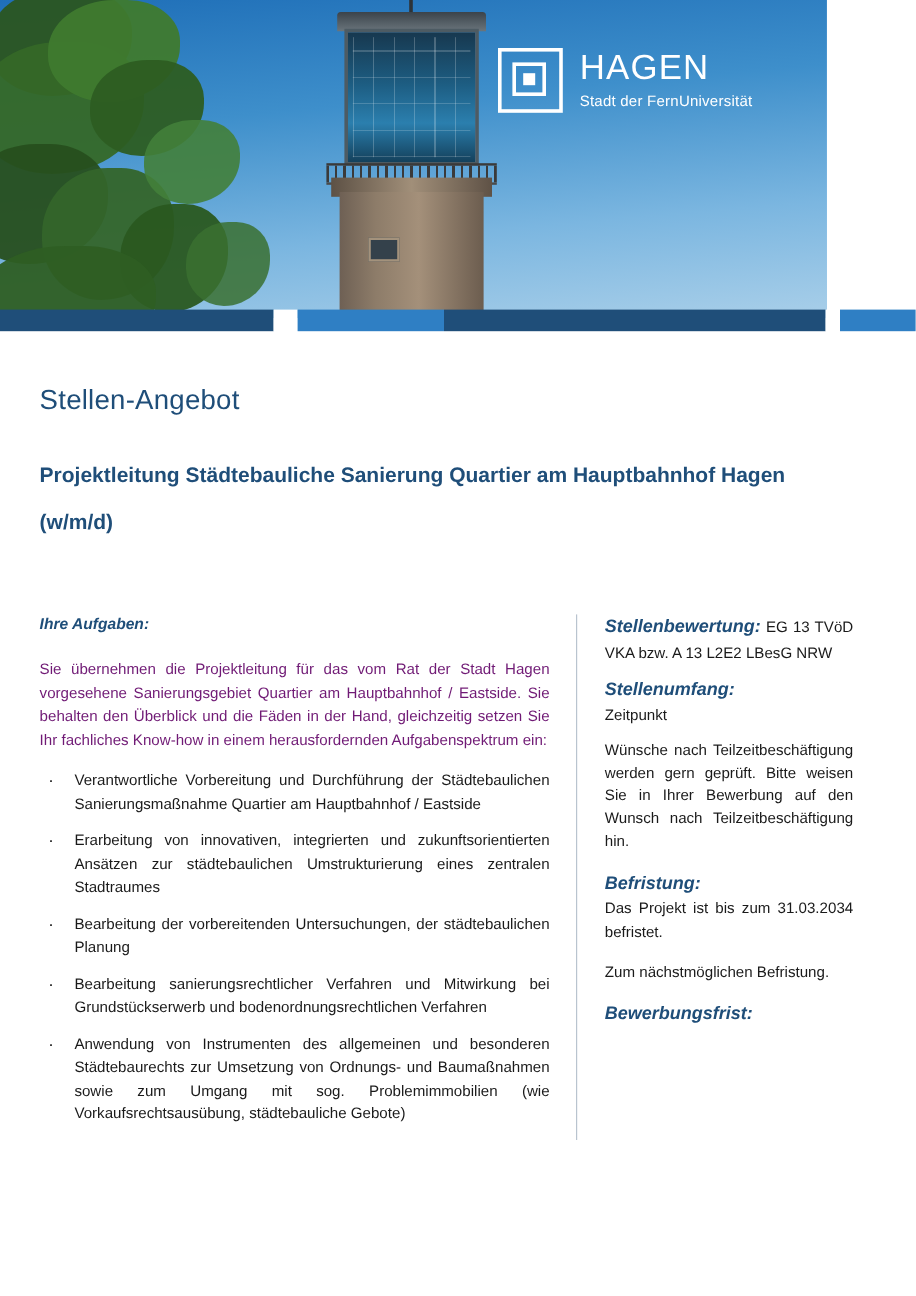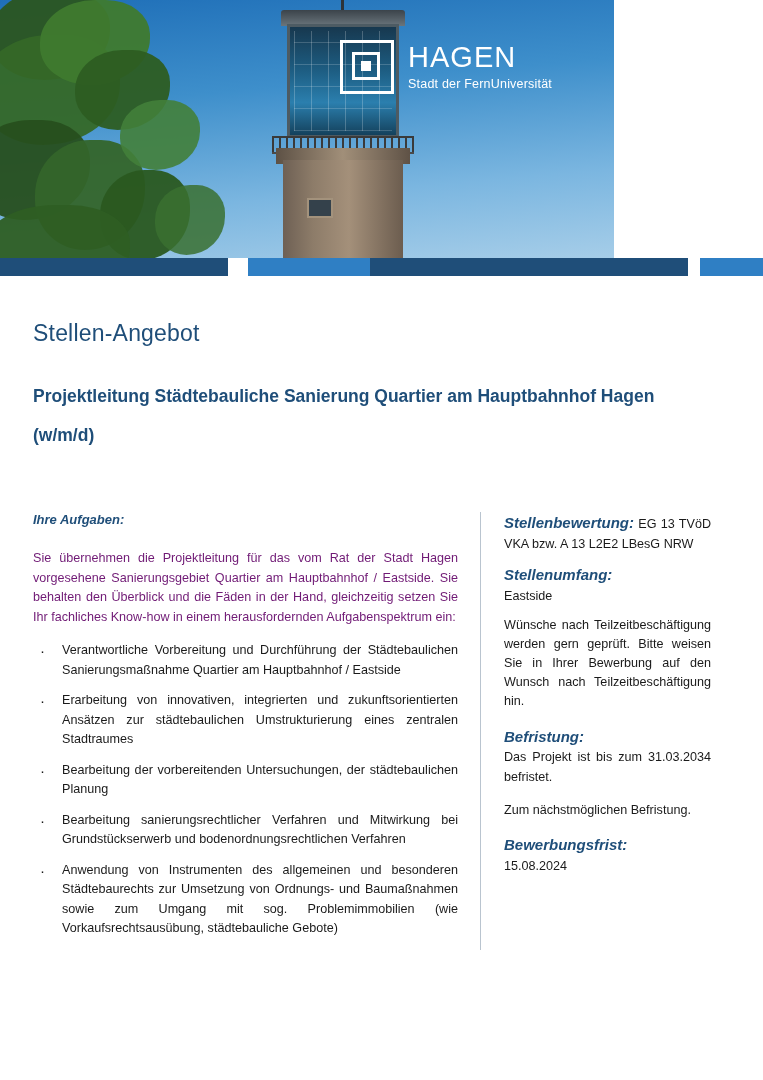--- a/index.html
+++ b/index.html
@@ -12,21 +12,21 @@
     height: 1080px;
     font-family: "Liberation Sans", sans-serif;
     color: #1a1a1a;
     overflow: hidden;
     position: relative;
   }
 
   
   .hero {
     position: relative;
-    width: 614px;
+    width: 689px;
     height: 265px;
     overflow: hidden;
     background: linear-gradient(180deg, #2f7fc4 0%, #5ba3dc 45%, #8fc4e8 100%);
   }
   
   .sky {
     position: absolute;
     inset: 0;
     background: linear-gradient(175deg, #1f6fb8 0%, #3e8fcb 35%, #7bb6e0 70%, #a9cfe9 100%);
   }
@@ -339,36 +339,35 @@
 
     <div class="col-right">
 
       <div class="r-block tight">
         <span class="r-label">Stellenbewertung:</span>
         <span>EG 13 TVöD VKA bzw. A 13 L2E2 LBesG NRW</span>
       </div>
 
       <div class="r-block tight">
         <div class="r-label">Stellenumfang:</div>
-        <div>Eastside</div>
+        <div>Zeitpunkt</div>
       </div>
 
       <div class="r-block">
         <div>Wünsche nach Teilzeitbeschäftigung werden gern geprüft. Bitte weisen Sie in Ihrer Bewerbung auf den Wunsch nach Teilzeitbeschäftigung hin.</div>
       </div>
 
       <div class="r-block">
         <div class="r-label">Befristung:</div>
         <div>Das Projekt ist bis zum 31.03.2034 befristet.</div>
       </div>
 
       <div class="r-block">
         <div>Zum nächstmöglichen Befristung.</div>
       </div>
 
       <div class="r-block">
         <div class="r-label">Bewerbungsfrist:</div>
-        <div>15.08.2024</div>
       </div>
 
     </div>
   </div>
 </div>
 
 </body></html>

